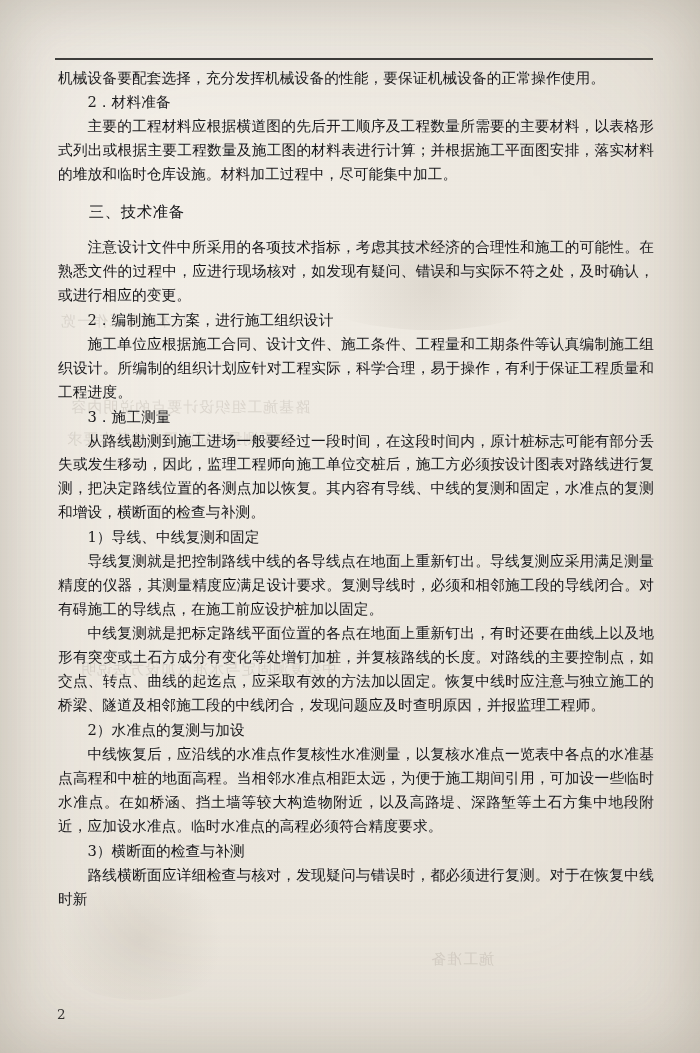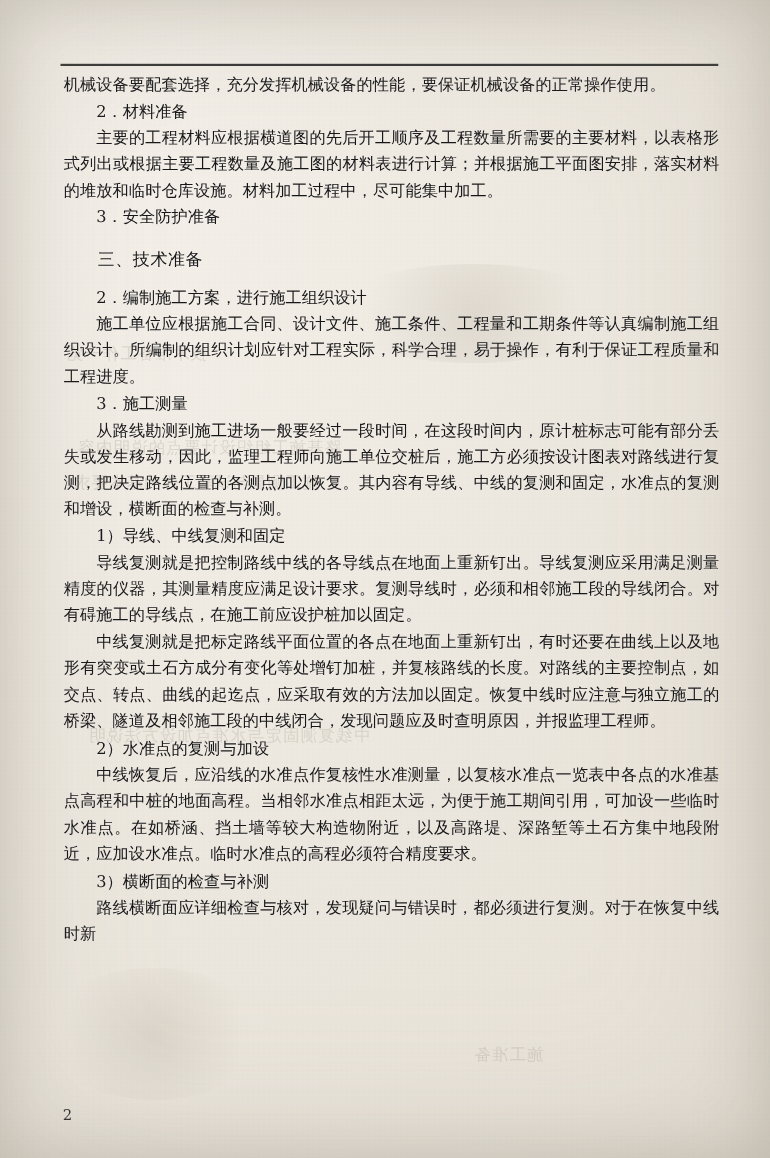--- a/index.html
+++ b/index.html
@@ -113,24 +113,24 @@
   <div class="ghost" style="left:430px; top:950px;">施工准备</div>
   <div class="smudge" style="left:300px; top:240px; width:260px; height:90px;"></div>
   <div class="smudge" style="left:40px; top:880px; width:200px; height:120px;"></div>
 
   <div class="rule"></div>
 
   <div class="content">
     <p class="p-flush">机械设备要配套选择，充分发挥机械设备的性能，要保证机械设备的正常操作使用。</p>
     <p class="p-ind">2．材料准备</p>
     <p class="p-ind">主要的工程材料应根据横道图的先后开工顺序及工程数量所需要的主要材料，以表格形式列出或根据主要工程数量及施工图的材料表进行计算；并根据施工平面图安排，落实材料的堆放和临时仓库设施。材料加工过程中，尽可能集中加工。</p>
-    <p class="p-ind">3．安全防护准备</p>
 
     <p class="heading">三、技术准备</p>
 
+    <p class="p-ind">注意设计文件中所采用的各项技术指标，考虑其技术经济的合理性和施工的可能性。在熟悉文件的过程中，应进行现场核对，如发现有疑问、错误和与实际不符之处，及时确认，或进行相应的变更。</p>
     <p class="p-ind subhead">2．编制施工方案，进行施工组织设计</p>
     <p class="p-ind">施工单位应根据施工合同、设计文件、施工条件、工程量和工期条件等认真编制施工组织设计。所编制的组织计划应针对工程实际，科学合理，易于操作，有利于保证工程质量和工程进度。</p>
     <p class="p-ind subhead">3．施工测量</p>
     <p class="p-ind">从路线勘测到施工进场一般要经过一段时间，在这段时间内，原计桩标志可能有部分丢失或发生移动，因此，监理工程师向施工单位交桩后，施工方必须按设计图表对路线进行复测，把决定路线位置的各测点加以恢复。其内容有导线、中线的复测和固定，水准点的复测和增设，横断面的检查与补测。</p>
     <p class="p-ind subhead">1）导线、中线复测和固定</p>
     <p class="p-ind">导线复测就是把控制路线中线的各导线点在地面上重新钉出。导线复测应采用满足测量精度的仪器，其测量精度应满足设计要求。复测导线时，必须和相邻施工段的导线闭合。对有碍施工的导线点，在施工前应设护桩加以固定。</p>
     <p class="p-ind">中线复测就是把标定路线平面位置的各点在地面上重新钉出，有时还要在曲线上以及地形有突变或土石方成分有变化等处增钉加桩，并复核路线的长度。对路线的主要控制点，如交点、转点、曲线的起迄点，应采取有效的方法加以固定。恢复中线时应注意与独立施工的桥梁、隧道及相邻施工段的中线闭合，发现问题应及时查明原因，并报监理工程师。</p>
     <p class="p-ind subhead">2）水准点的复测与加设</p>
     <p class="p-ind">中线恢复后，应沿线的水准点作复核性水准测量，以复核水准点一览表中各点的水准基点高程和中桩的地面高程。当相邻水准点相距太远，为便于施工期间引用，可加设一些临时水准点。在如桥涵、挡土墙等较大构造物附近，以及高路堤、深路堑等土石方集中地段附近，应加设水准点。临时水准点的高程必须符合精度要求。</p>
     <p class="p-ind subhead">3）横断面的检查与补测</p>

